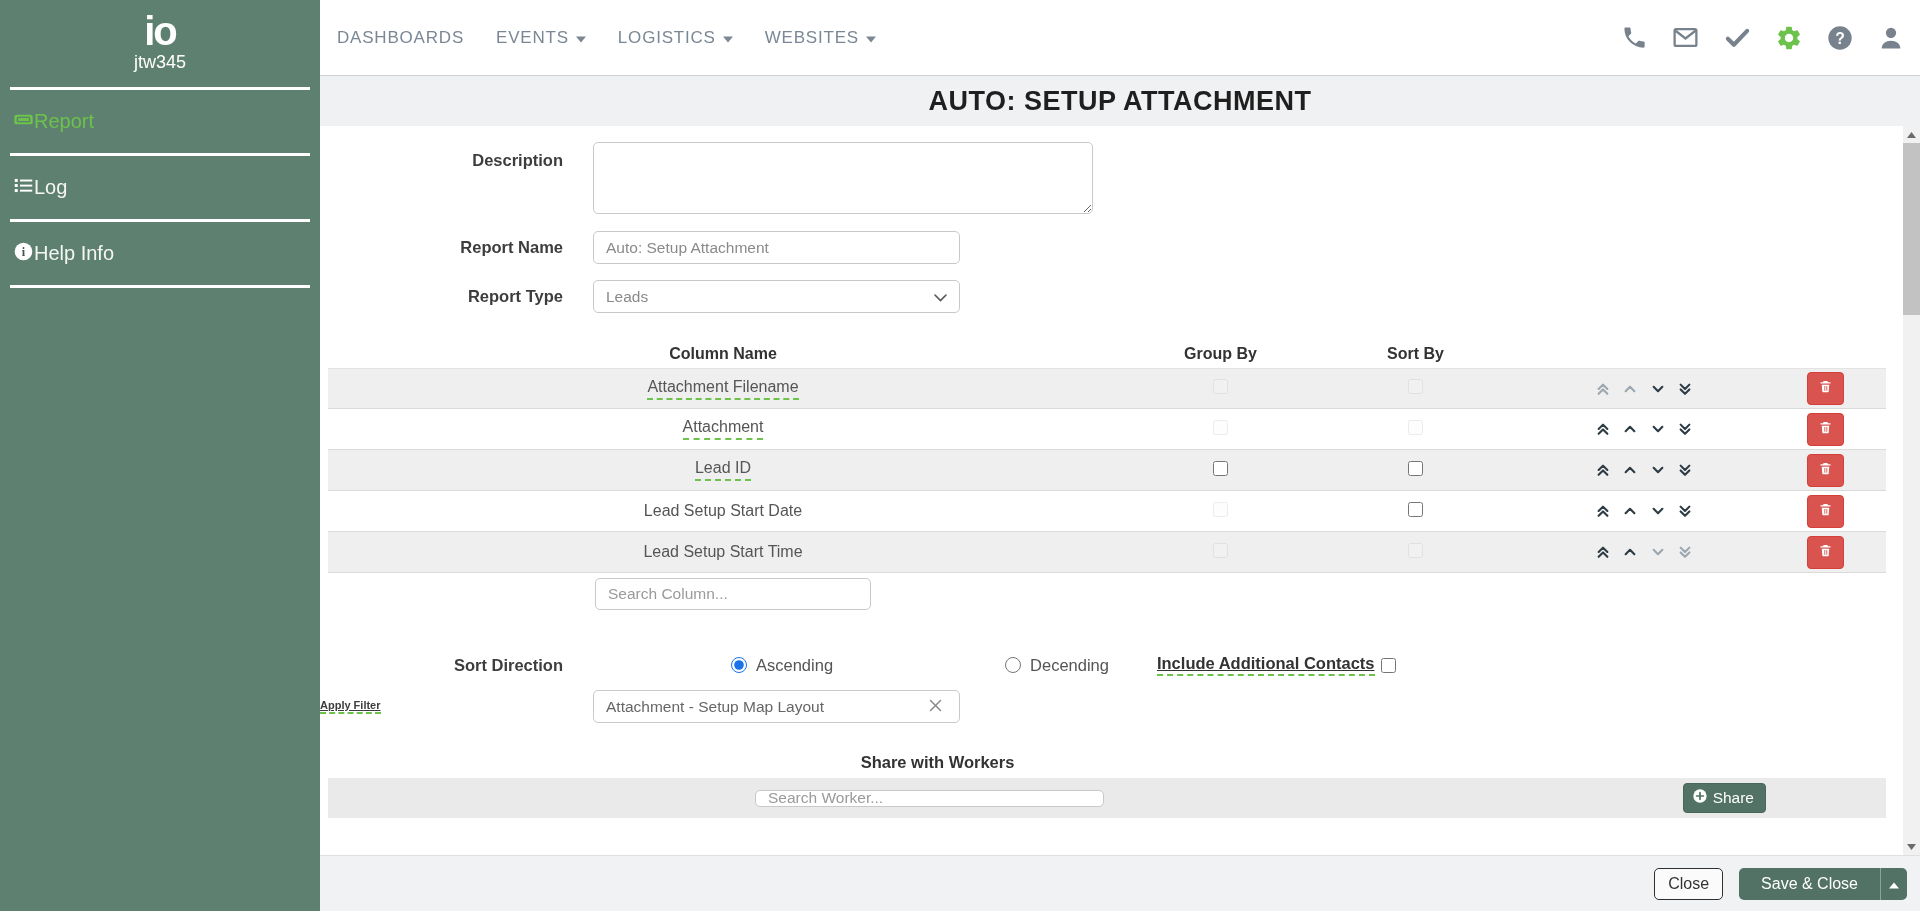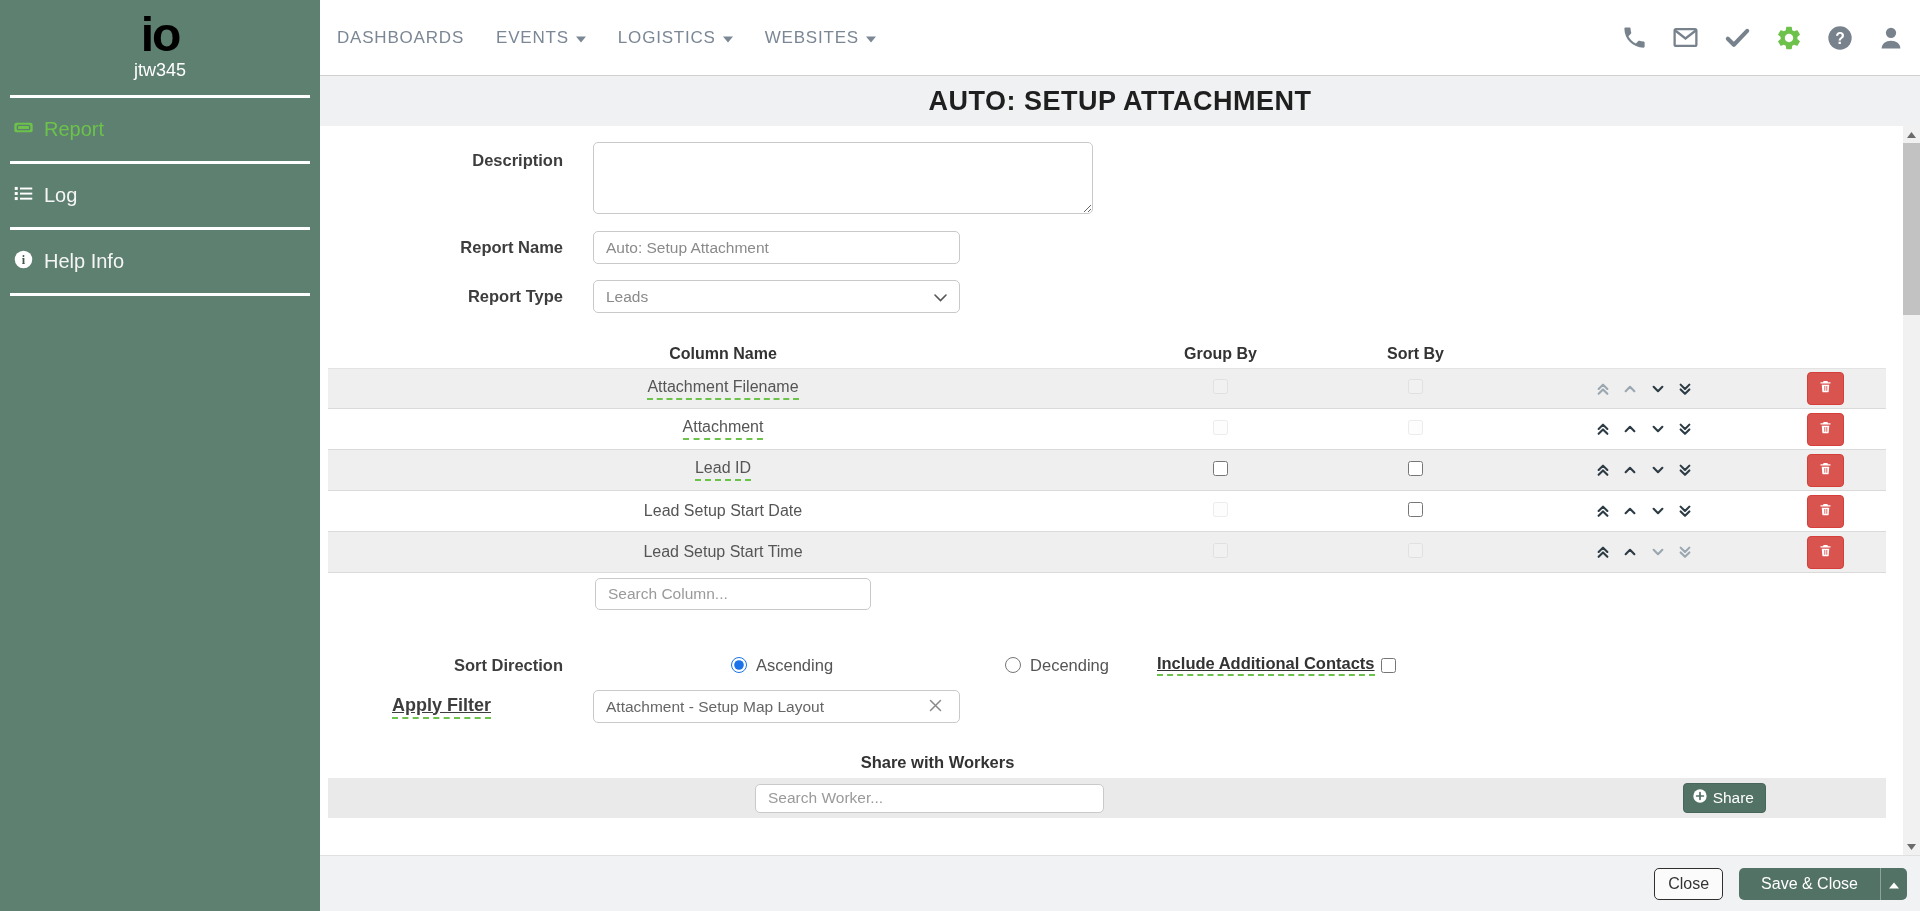--- a/index.html
+++ b/index.html
@@ -3,24 +3,24 @@
 <meta charset="utf-8">
 <style>
   * { margin:0; padding:0; box-sizing:border-box; }
   html,body { width:1920px; height:911px; overflow:hidden; }
   body { font-family:"Liberation Sans", sans-serif; background:#fff; }
   .app { width:1920px; height:911px; display:flex; }
 
   
   .sidebar { width:320px; height:911px; background:#5e8070; flex:0 0 320px; }
   .logo-block { text-align:center; padding-top:10px; padding-bottom:14px; }
-  .logo-text { font-size:48px; font-weight:bold; color:#000000; letter-spacing:-2px; line-height:1.05; }
+  .logo-text { font-size:40px; font-weight:bold; color:#ffffff; letter-spacing:-2px; line-height:1.05; }
   .logo-user { font-size:18px; color:#ffffff; margin-top:0px; }
   .side-divider { height:3px; background:#ffffff; margin:0 10px; }
-  .side-item { height:63px; display:flex; align-items:center; gap:10px; padding-left:13px; font-size:20px; color:#f5f5f5; cursor:pointer; }
+  .side-item { height:63px; display:flex; align-items:center; padding-left:13px; font-size:20px; color:#f5f5f5; cursor:pointer; }
   .side-item.active { color:#6cc24a; }
   .side-item svg { flex:0 0 auto; }
 
   
   .main { flex:1; display:flex; flex-direction:column; min-width:0; }
   .topnav { height:75px; background:#fff; display:flex; align-items:center; padding:0 15px 0 17px; }
   .nav-links { display:flex; align-items:center; gap:32px; }
   .nav-link { font-size:17px; letter-spacing:0.8px; color:#7b8794; cursor:pointer; display:flex; align-items:center; gap:7px; white-space:nowrap; }
   .nav-spacer { flex:1; }
   .nav-icons { display:flex; align-items:center; gap:23px; }
@@ -70,30 +70,30 @@
   
   .sort-row { margin-top:44px; display:flex; align-items:center; font-size:16.5px; color:#555; }
   .radio-wrap { display:flex; align-items:center; gap:9px; }
   .radio-wrap input { width:16px; height:16px; accent-color:#1a73e8; cursor:pointer; }
   .r1 { margin-left:168px; }
   .r2 { margin-left:172px; }
   .inc-label { margin-left:48px; font-weight:bold; color:#333; text-decoration:underline; border-bottom:2px dashed #6cc24a; padding-bottom:1px; cursor:pointer; }
   .inc-check { width:15px; height:15px; margin-left:6px; cursor:pointer; }
   .filter-row { margin-top:14px; }
   .filter-label { text-decoration:underline; border-bottom:2px dashed #6cc24a; display:inline-block; width:auto; padding-bottom:1px; }
-  .filter-label-wrap { width:243px; flex:0 0 243px; margin-right:30px; text-align:center; font-weight:bold; font-size:18px; color:#3d3d3d; }
+  .filter-label-wrap { width:243px; flex:0 0 243px; margin-right:30px; text-align:left; font-weight:bold; font-size:11px; color:#3d3d3d; }
   .filter-input-wrap { position:relative; width:367px; }
   .filter-input-wrap input { width:367px; color:#666; }
   .clear-x { position:absolute; right:17px; top:8px; cursor:pointer; display:flex; }
 
   
   .share-head-wrap { margin:30px 0 0 443px; width:349px; text-align:center; }
   .share-heading { font-weight:bold; font-size:16.5px; color:#333; }
   .share-strip { margin:6px 0 0 8px; width:1558px; height:40px; background:#eaeaea; display:flex; align-items:center; }
-  .share-strip .search-worker { margin-left:427px; width:349px; height:29px; }
+  .share-strip .search-worker { margin-left:427px; width:349px; height:17px; }
   .share-btn { margin-left:auto; margin-right:120px; height:30px; background:#527265; border:1px solid #49665a; border-radius:4px; color:#fff; font-size:15.5px; display:flex; align-items:center; gap:5px; padding:0 11px 0 8px; cursor:pointer; }
 
   
   .scrollbar { position:absolute; top:0; right:0; bottom:0; width:17px; background:#f1f1f1; }
   .sb-arrow { height:17px; display:flex; align-items:center; justify-content:center; cursor:pointer; }
   .sb-arrow.down { position:absolute; bottom:0; left:0; right:0; }
   .sb-thumb { position:absolute; top:17px; left:0; width:17px; height:172px; background:#c2c2c2; cursor:pointer; }
 
   
   .footer { height:56px; background:#f1f2f3; border-top:1px solid #e0e0e0; display:flex; align-items:center; justify-content:flex-end; padding-right:13px; gap:16px; }

